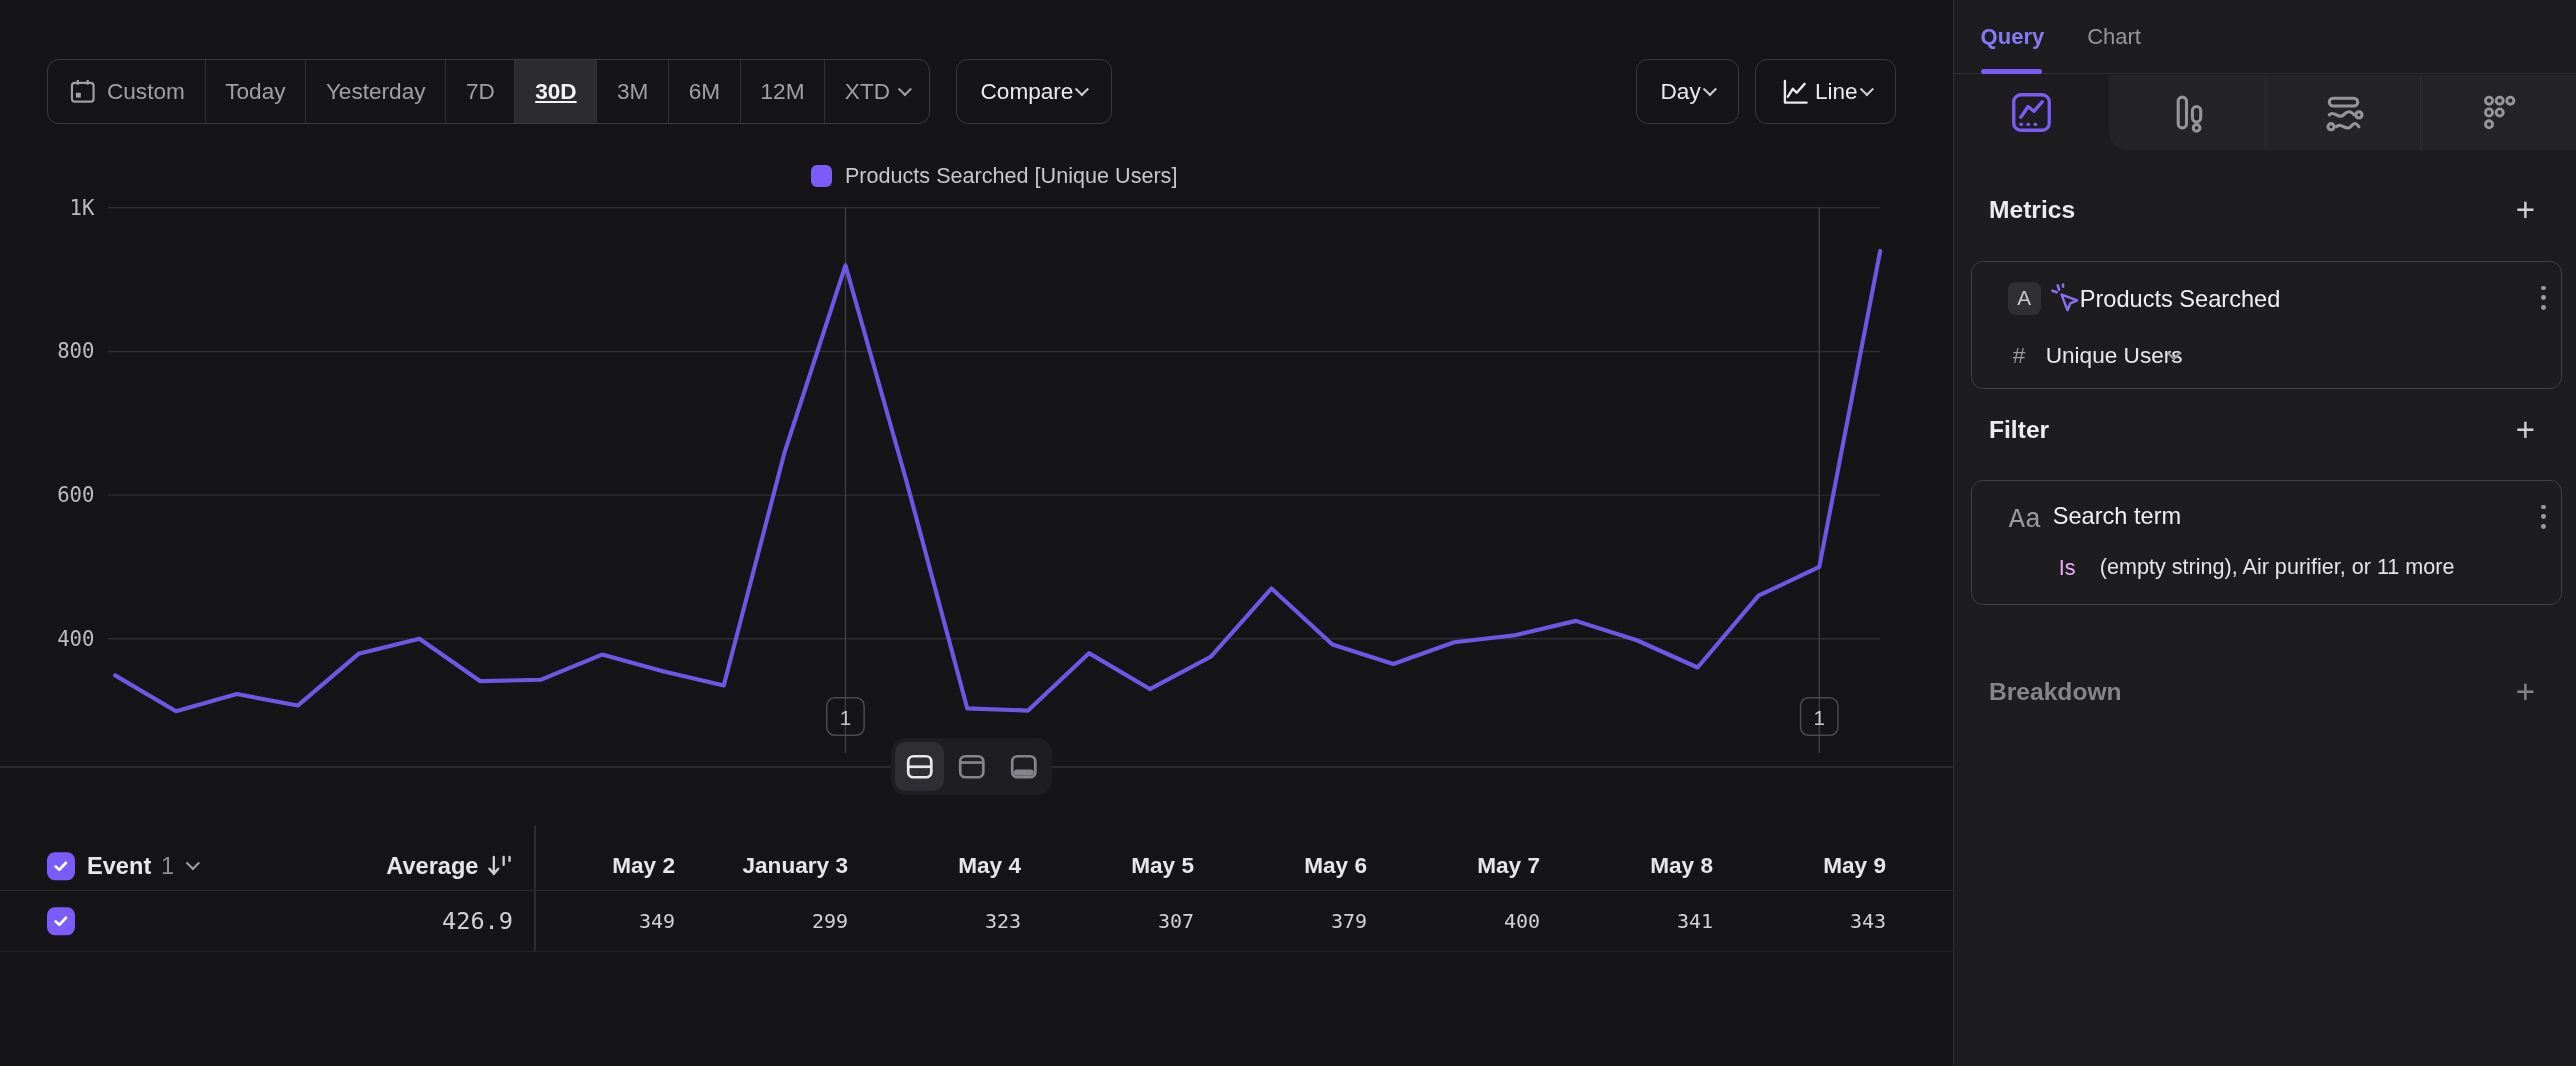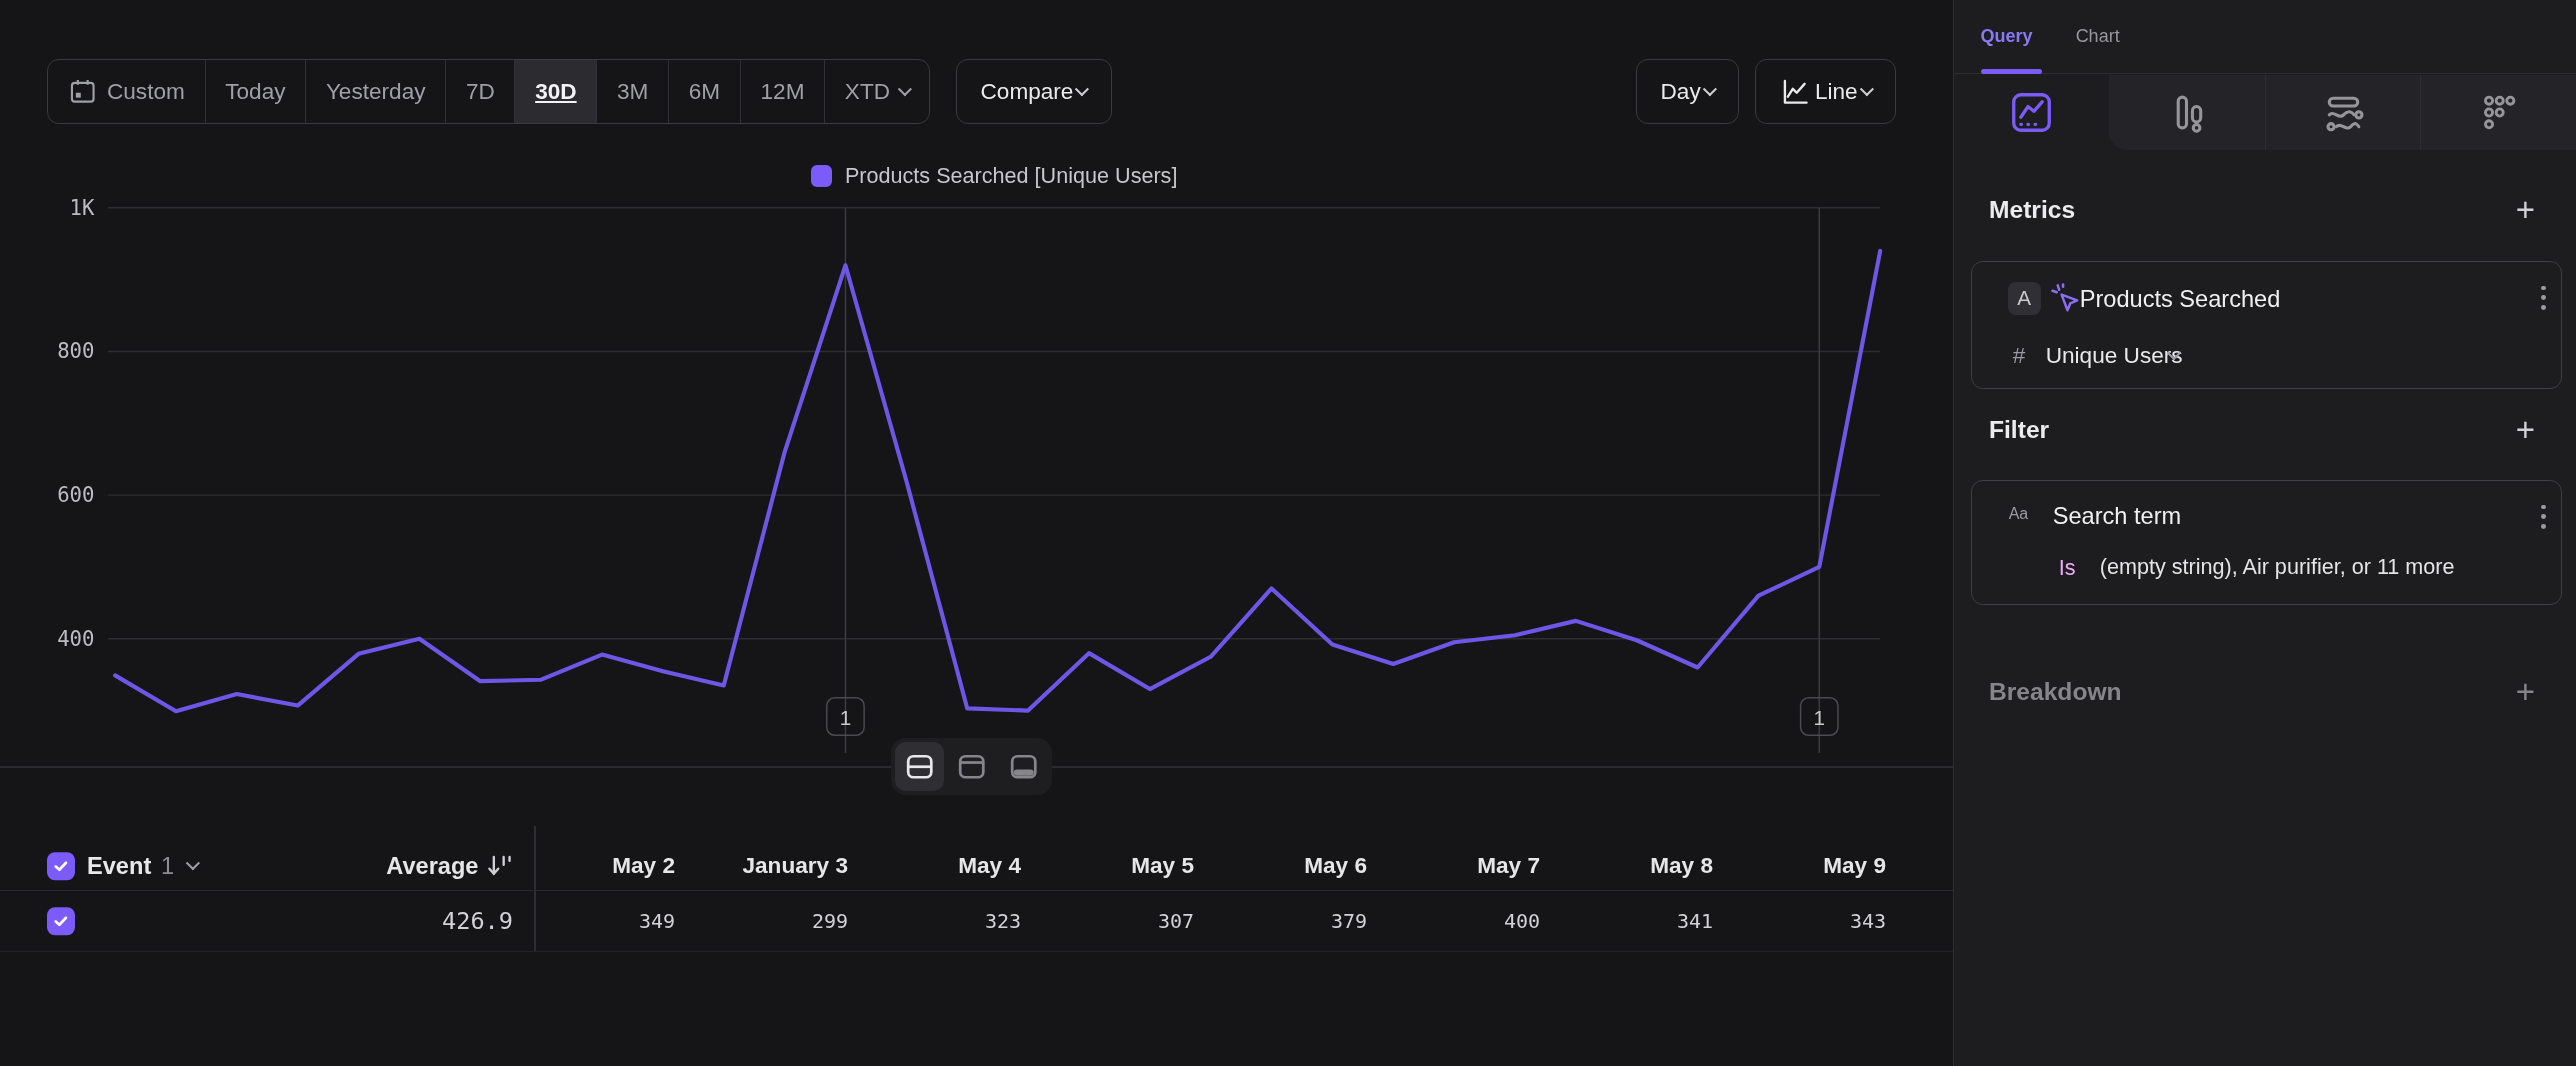--- a/index.html
+++ b/index.html
@@ -51,21 +51,21 @@
   .avg-label { color:#e6e6e9; font-size:23.6px; font-weight:600; }
   .avg-value { color:#d2d2d6; font-size:23.6px; }
   .days { position:absolute; left:534px; top:0; bottom:0; display:flex; }
   .day-cell { flex:0 0 173px; display:flex; align-items:center; justify-content:flex-end; padding-right:32px; }
   .day-h { color:#e6e6e9; font-size:22.6px; font-weight:600; }
   .day-v { color:#d2d2d6; font-size:20px; }
 
   
   .right { position:absolute; right:0; top:0; width:623px; height:1067px; background:#1d1d20; border-left:1.5px solid #2e2e32; }
   .panel-tabs { position:absolute; top:0; left:0; right:0; height:74px; border-bottom:1.5px solid #2e2e32; display:flex; align-items:center; gap:43px; padding-left:26.6px; }
-  .ptab { font-size:18px; background:none; border:none; font-family:inherit; cursor:pointer; }
+  .ptab { font-size:22px; background:none; border:none; font-family:inherit; cursor:pointer; }
   .ptab.active { color:#8b78f6; font-weight:600; }
   .ptab.inactive { color:#96969b; font-weight:500; }
   .tab-underline { position:absolute; left:26.6px; bottom:-1px; width:61px; height:4.9px; border-radius:3px; }
   .view-strip { position:absolute; top:75px; left:0; right:0; height:75px; }
   .view-strip .inactive-bg { position:absolute; left:155px; right:0; top:0; bottom:0; background:#242428; border-radius:0 0 0 17.7px; }
   .vtab { position:absolute; top:0; width:155px; height:75px; display:flex; align-items:center; justify-content:center; background:none; border:none; cursor:pointer; }
   .vtab.b2 { left:155px; } .vtab.b3 { left:311px; border-left:1.5px solid #2e2e32; } .vtab.b4 { left:466px; border-left:1.5px solid #2e2e32; }
   .vtab.b1 { left:0; }
   .sec-head { position:absolute; left:35px; font-size:24.6px; font-weight:700; color:#ececef; }
   .sec-head.dim { color:#85858a; }
@@ -73,21 +73,21 @@
   .plus.dim { color:#85858a; }
   .card { position:absolute; left:16.7px; width:591px; border:1.5px solid #3f3f44; border-radius:11.8px; cursor:pointer; }
   .kebab { position:absolute; left:569px; top:23.6px; display:flex; flex-direction:column; gap:4.9px; cursor:pointer; background:none; border:none; }
   .kebab i { width:4.9px; height:4.9px; border-radius:50%; background:#9a9aa0; }
   .abadge { position:absolute; left:36px; top:19.7px; width:33px; height:33px; background:#303034; border-radius:7.9px; color:#c9c9cd; font-size:20.7px; display:flex; align-items:center; justify-content:center; }
   .card-title { position:absolute; left:108px; top:23.6px; color:#f0f0f2; font-size:23.6px; font-weight:500; }
   .card .r2 { position:absolute; left:0; right:0; top:77px; height:35px; }
   .hash { position:absolute; left:41px; top:3.9px; color:#9a9aa0; font-size:22.6px; }
   .agg { position:absolute; left:74px; top:3.9px; color:#e8e8ea; font-size:22.6px; font-weight:500; }
   .r2 .chev { position:absolute; left:197px; top:11.8px; }
-  .aa { position:absolute; left:37px; top:23.6px; color:#9a9aa0; font-size:16px; }
+  .aa { position:absolute; left:37px; top:23.6px; color:#9a9aa0; font-size:27px;font-family:Liberation Mono, monospace; }
   .ftitle { position:absolute; left:81px; top:21.6px; color:#f0f0f2; font-size:23.6px; font-weight:500; }
   .fis { position:absolute; left:87px; top:2px; color:#f0abfc; font-size:21.6px; }
   .fval { position:absolute; left:128px; top:1px; color:#e4e4e7; font-size:21.6px; }
 </style>
 </head>
 <body>
 
 <div class="app">
 
   <div class="left">

